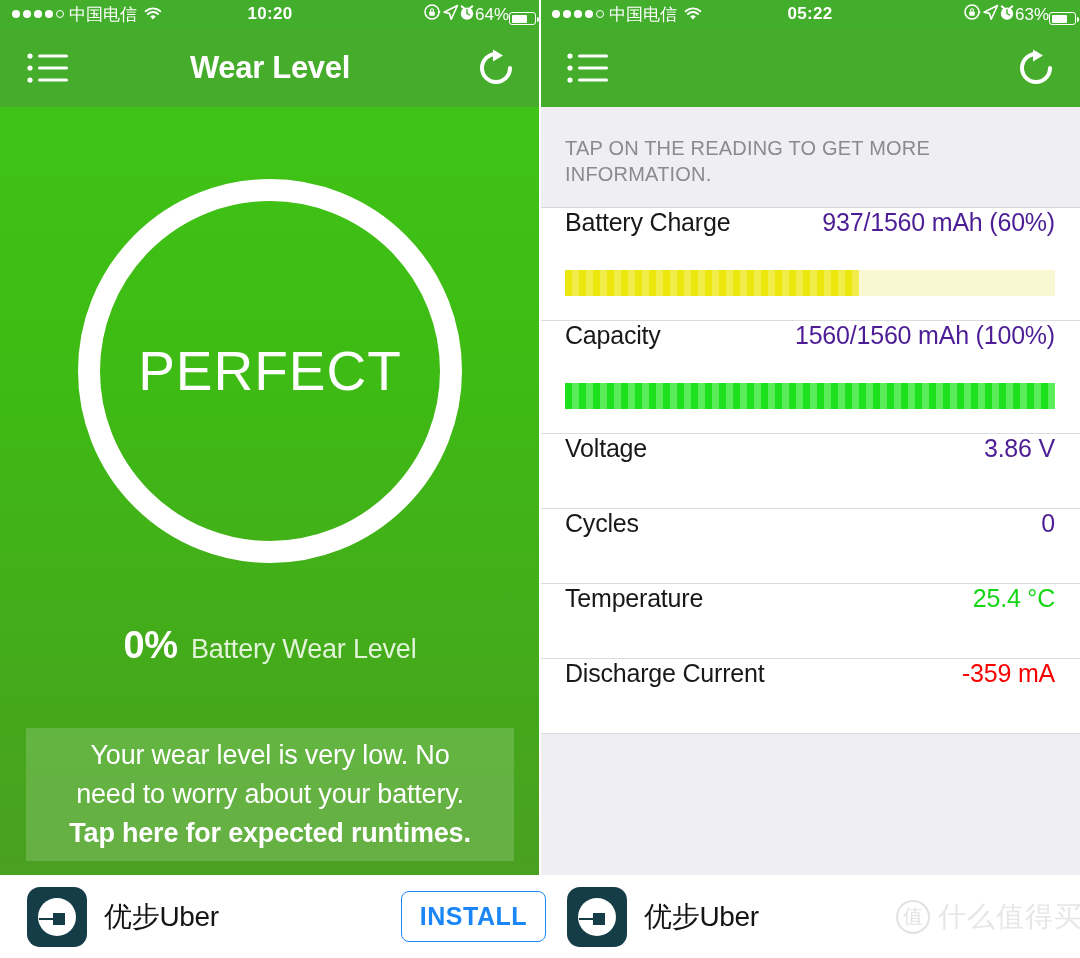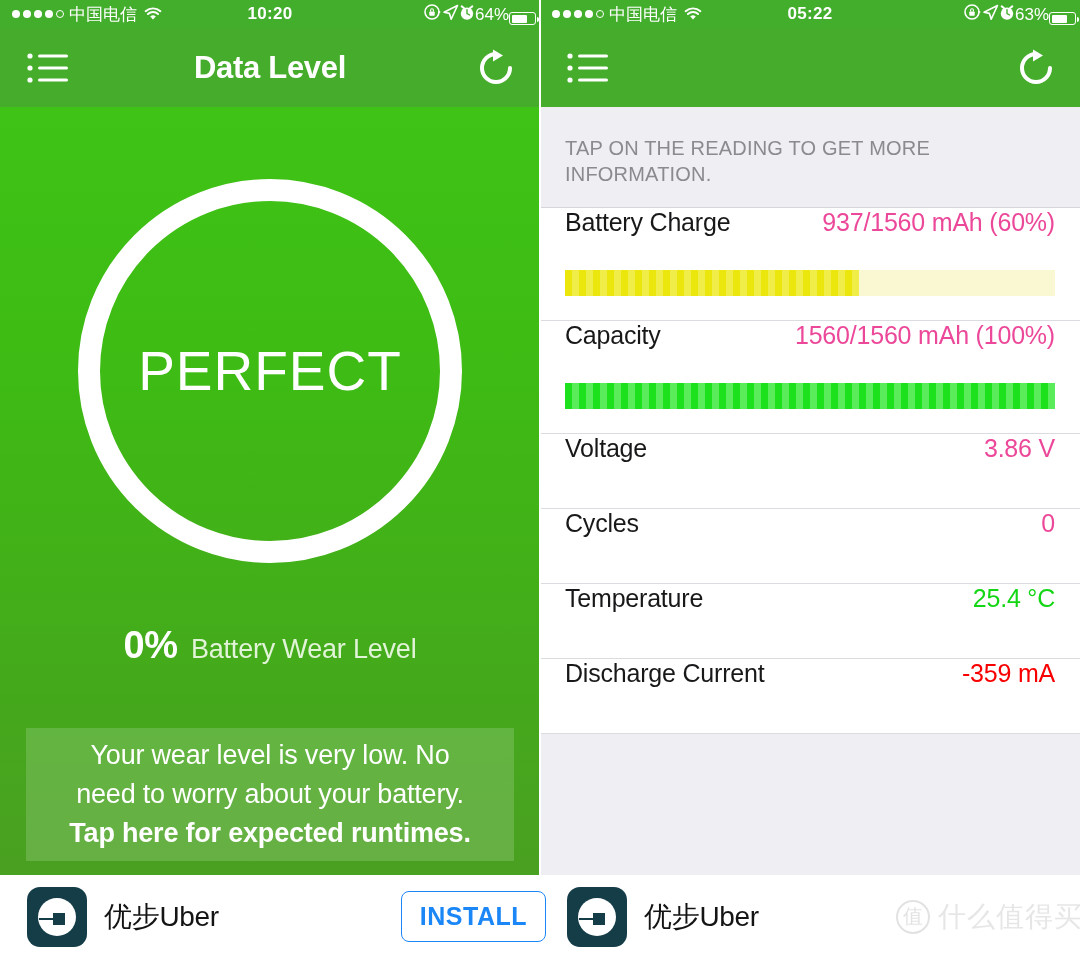--- a/index.html
+++ b/index.html
@@ -117,21 +117,21 @@
   .row {
     position:relative; padding:0 25px; border-bottom:1px solid #dcdce0;
     cursor:pointer; background:#ffffff;
   }
   .row-head {
     display:flex; align-items:baseline; justify-content:space-between;
     height:74px;
   }
   .row.with-bar .row-head { height:62px; }
   .row-label { color:#18181a; font-size:25px; letter-spacing:-0.2px; }
-  .row-value { color:#ec4899; font-size:25px; letter-spacing:-0.2px; }
+  .row-value { color:#4c1d95; font-size:25px; letter-spacing:-0.2px; }
   .row-value.green { color:#14d614; }
   .row-value.red   { color:#f80000; }
   .bar {
     position:relative; height:26px; margin-bottom:24px; overflow:hidden;
   }
   .bar .track { position:absolute; inset:0; }
   .bar .fill  { position:absolute; left:0; top:0; bottom:0; }
   .bar.yellow .track {
     background:#faf8d2;
   }
@@ -251,21 +251,21 @@
       <span class="nav-btn menu">
         <svg width="44" height="34" viewBox="0 0 44 34">
           <circle cx="4" cy="5" r="2.6" fill="#fff"></circle>
           <circle cx="4" cy="17" r="2.6" fill="#fff"></circle>
           <circle cx="4" cy="29" r="2.6" fill="#fff"></circle>
           <rect x="12" y="3.4" width="30" height="3" rx="1.5" fill="#fff"></rect>
           <rect x="12" y="15.4" width="30" height="3" rx="1.5" fill="#fff"></rect>
           <rect x="12" y="27.4" width="30" height="3" rx="1.5" fill="#fff"></rect>
         </svg>
       </span>
-      <div class="nav-title">Data Level</div>
+      <div class="nav-title">Wear Level</div>
       <span class="nav-btn refresh">
         <svg width="44" height="44" viewBox="0 0 44 44">
           <path d="M22 8 A14 14 0 1 0 36 22" stroke="#fff" stroke-width="4" fill="none" stroke-linecap="round"></path>
           <path d="M19 3.5 L29 9.5 L19 15.5 Z" fill="#fff"></path>
         </svg>
       </span>
     </div>
 
     <div class="wear-body">
       <div class="dial">

